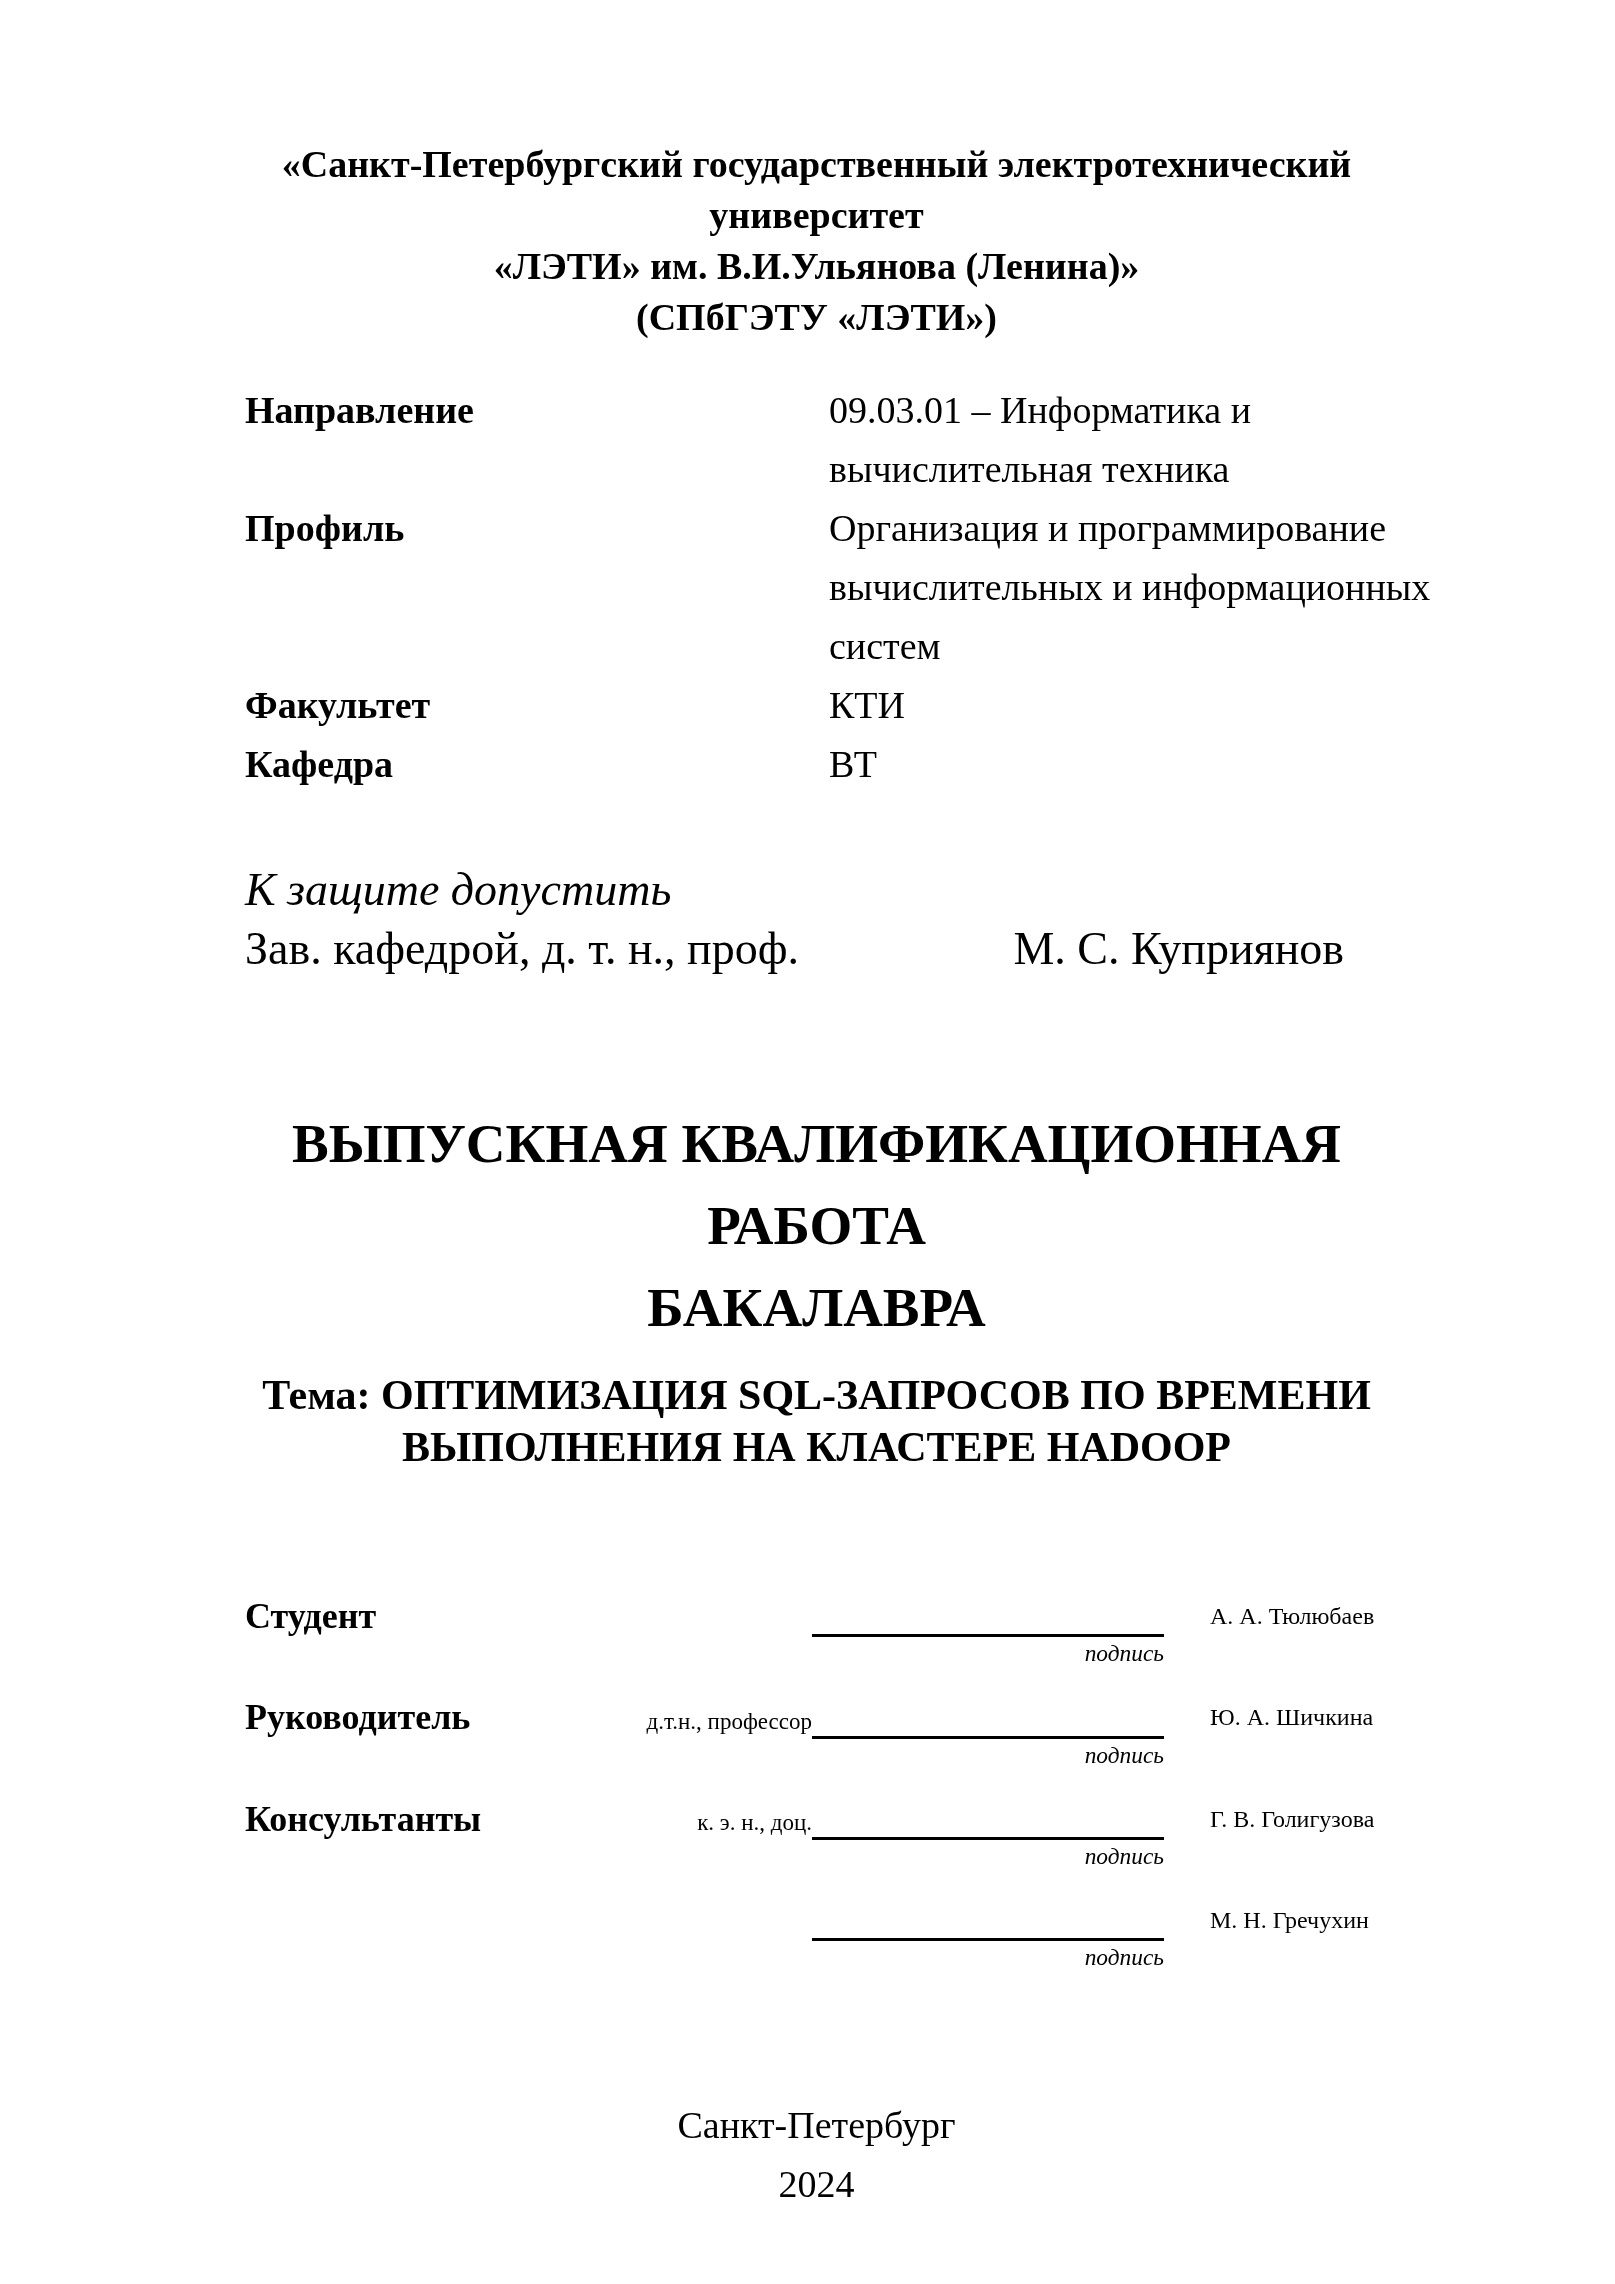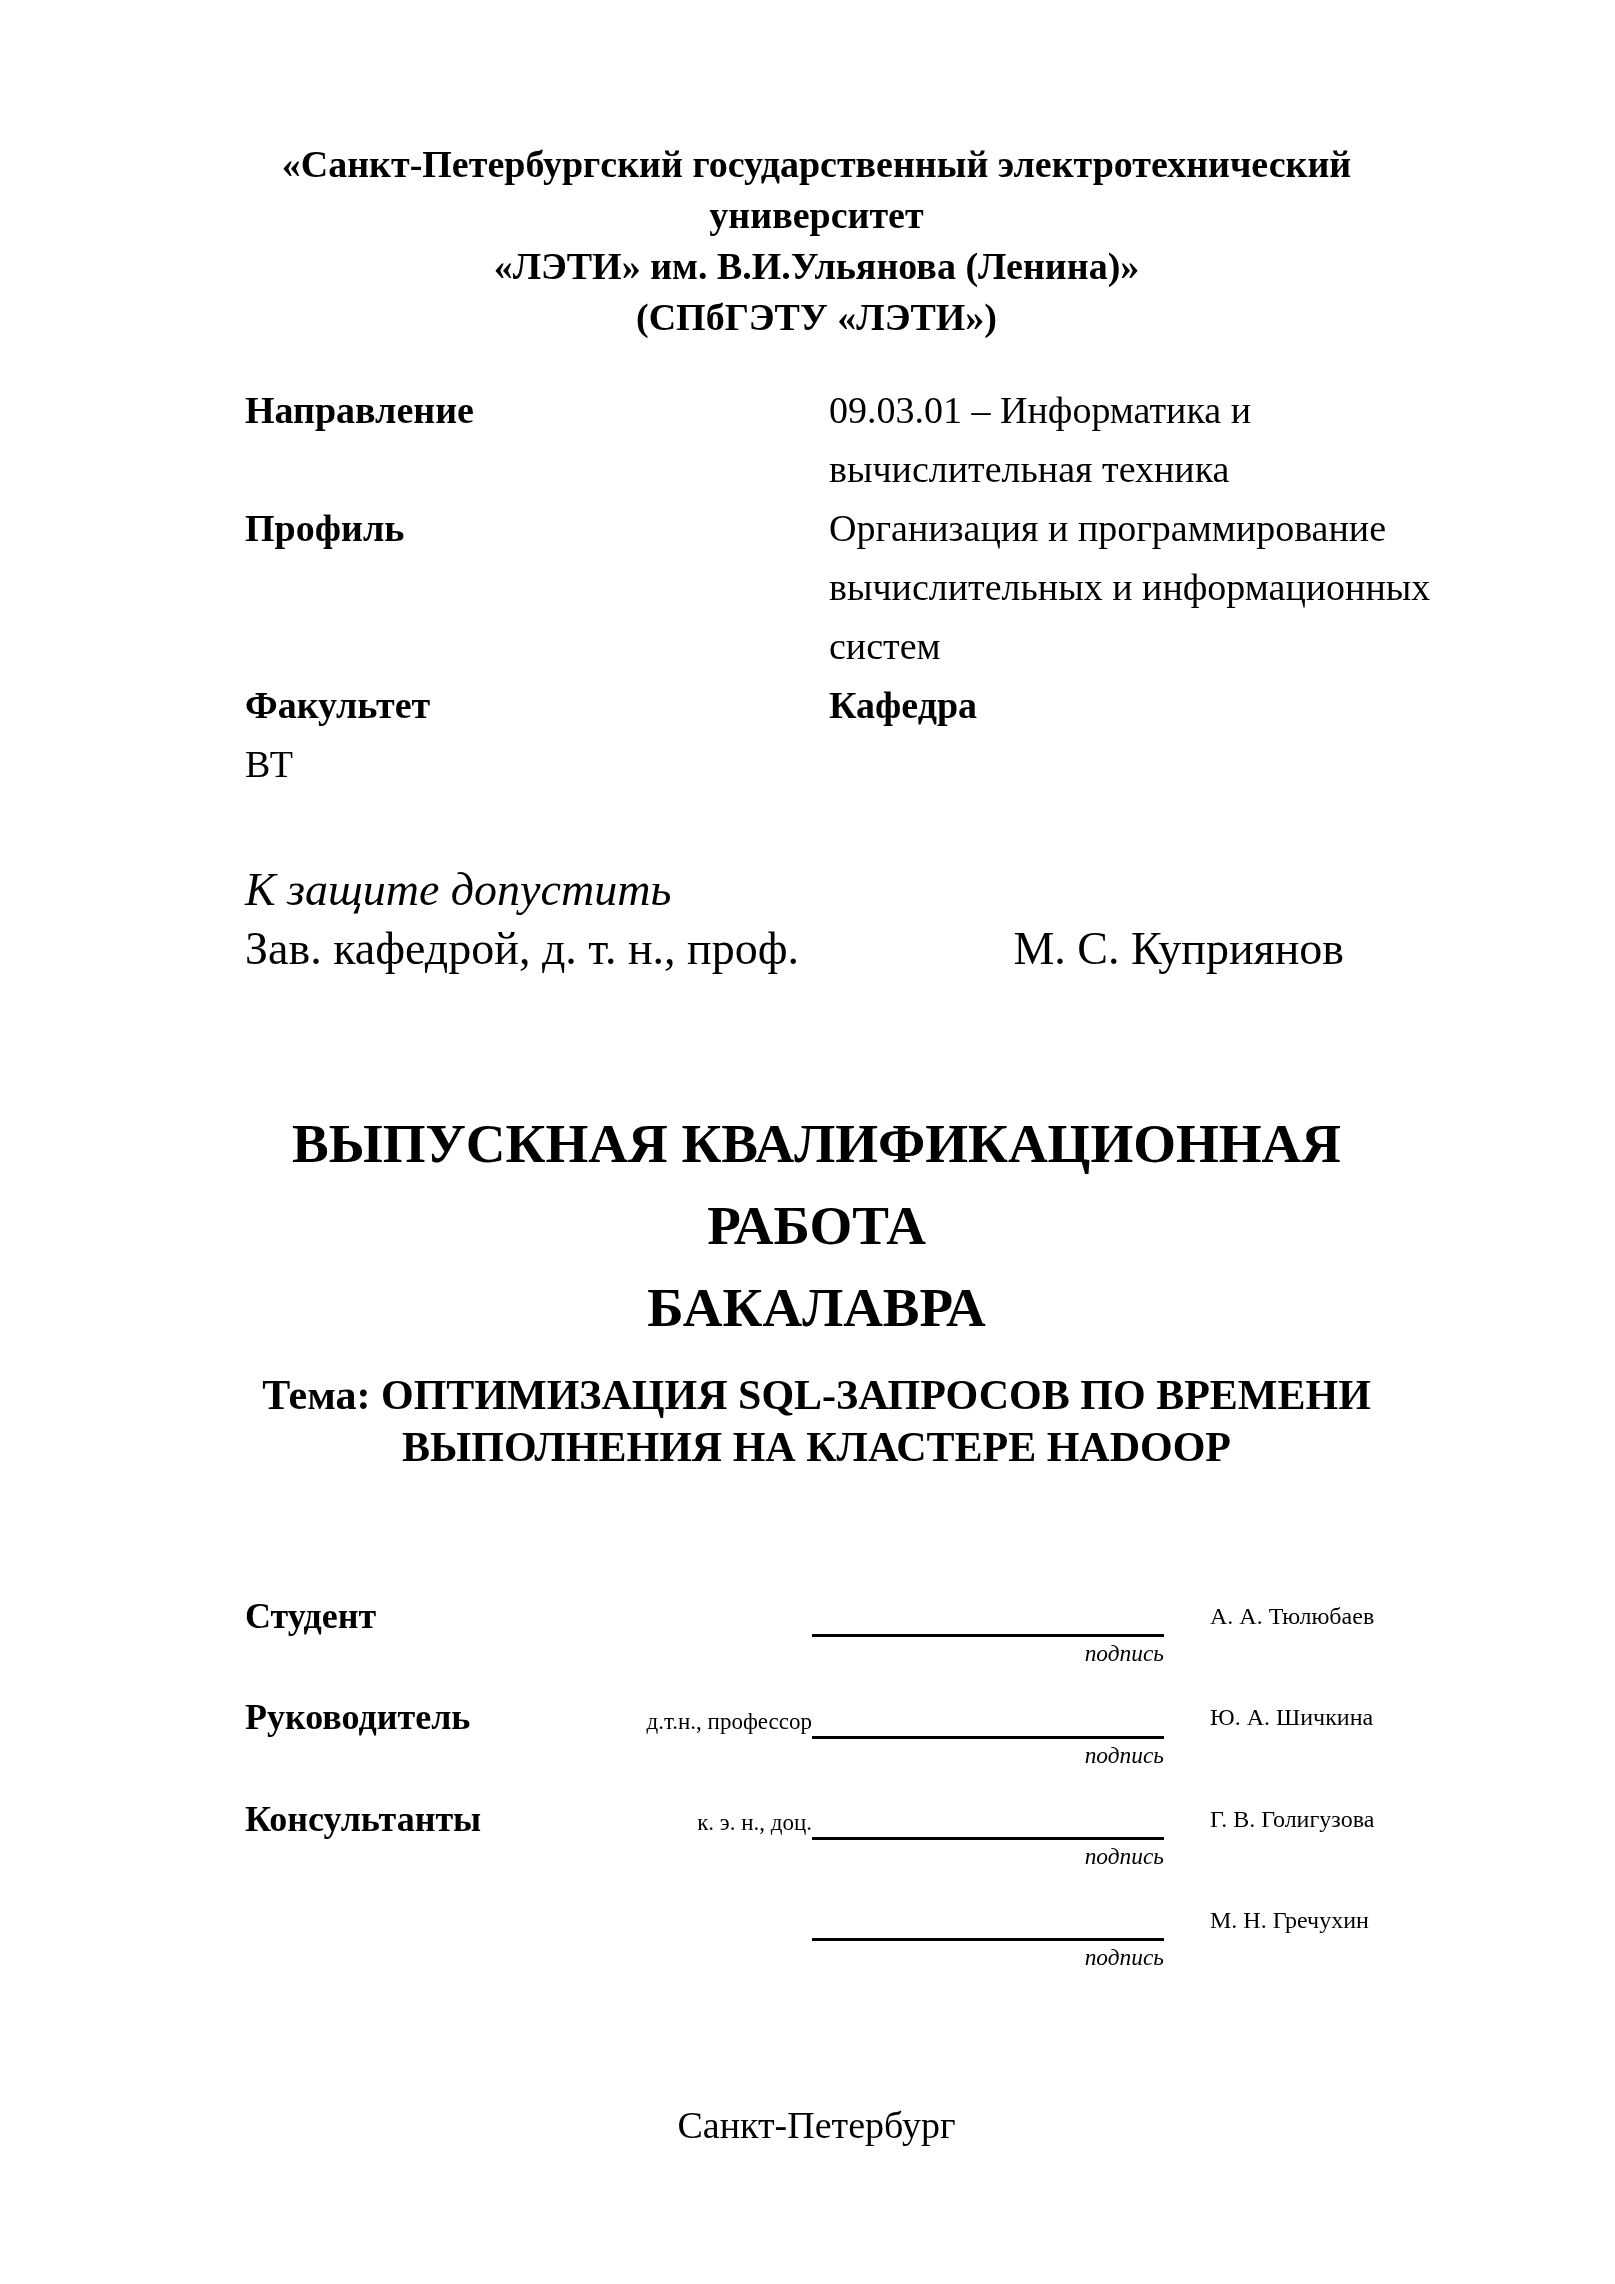--- a/index.html
+++ b/index.html
@@ -102,20 +102,21 @@
     <div>«ЛЭТИ» им. В.И.Ульянова (Ленина)»</div>
     <div>(СПбГЭТУ «ЛЭТИ»)</div>
   </header>
 
   <section class="fields">
     <div class="f-label">Направление</div>
     <div class="f-value">09.03.01 – Информатика и вычислительная техника</div>
     <div class="f-label">Профиль</div>
     <div class="f-value">Организация и программирование вычислительных и информационных систем</div>
     <div class="f-label">Факультет</div>
+    <div class="f-value">КТИ</div>
     <div class="f-label">Кафедра</div>
     <div class="f-value">ВТ</div>
   </section>
 
   <section class="admission">
     <div class="admission-permit">К защите допустить</div>
     <div class="admission-row">
       <span>Зав. кафедрой, д. т. н., проф.</span>
       <span class="admission-name">М. С. Куприянов</span>
     </div>
@@ -170,16 +171,17 @@
         <div class="sig-line"></div>
         <div class="sig-caption">подпись</div>
       </div>
       <div class="sig-name">М. Н. Гречухин</div>
     </div>
 
   </section>
 
   <footer class="doc-footer">
     <div>Санкт-Петербург</div>
+    <div>2024</div>
   </footer>
 
 </div>
 
 
 </body></html>

